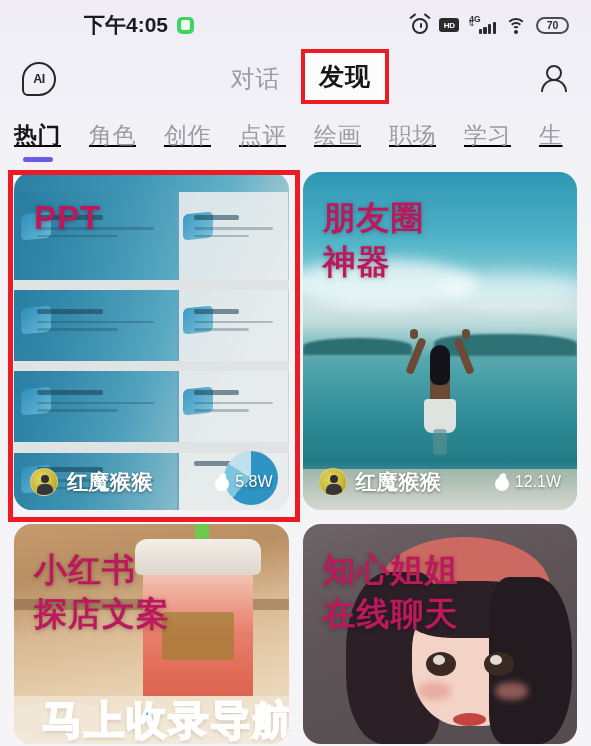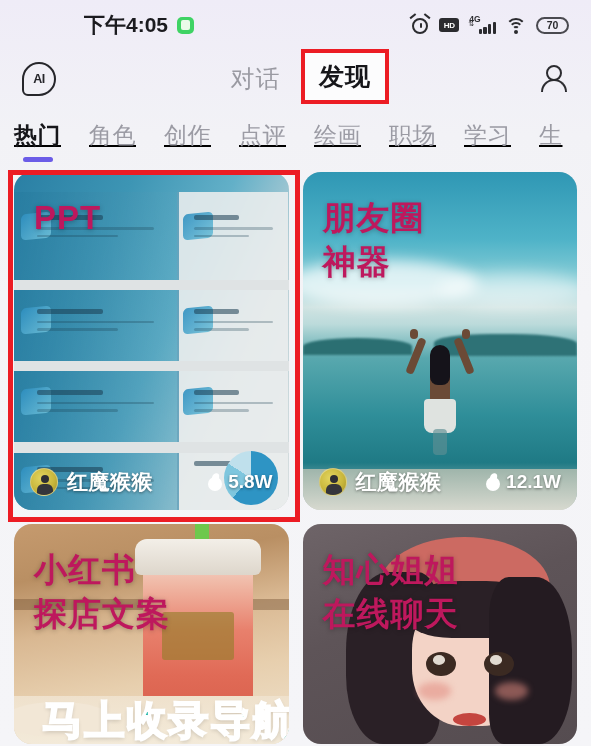--- a/index.html
+++ b/index.html
@@ -224,21 +224,21 @@
     width:16px;height:12px;border-radius:6px 6px 2px 2px;
     background:#35353b;
   }
   .author{
     margin-left:9px; color:#ffffff; font-size:21px; font-weight:600;
     text-shadow:0 1px 3px rgba(0,0,0,.45);
     letter-spacing:.5px;
   }
   .hot{
     margin-left:auto; display:flex; align-items:center; gap:6px;
-    color:#ffffff; font-size:19px; font-weight:700;
+    color:#ffffff; font-size:16px; font-weight:400;
     text-shadow:0 1px 3px rgba(0,0,0,.45);
   }
   .flame{
     width:14px;height:18px; position:relative; flex:none;
   }
   .flame::before{
     content:""; position:absolute; left:0; bottom:0;
     width:14px;height:14px;border-radius:50% 50% 50% 50%;
     background:#fff;
   }

